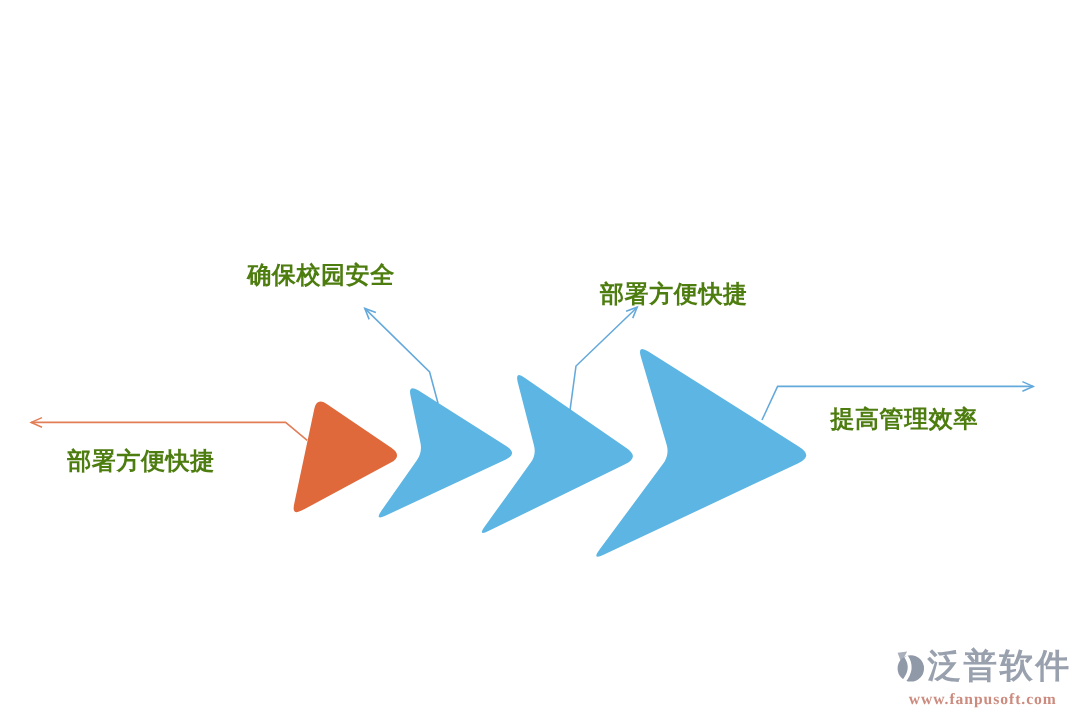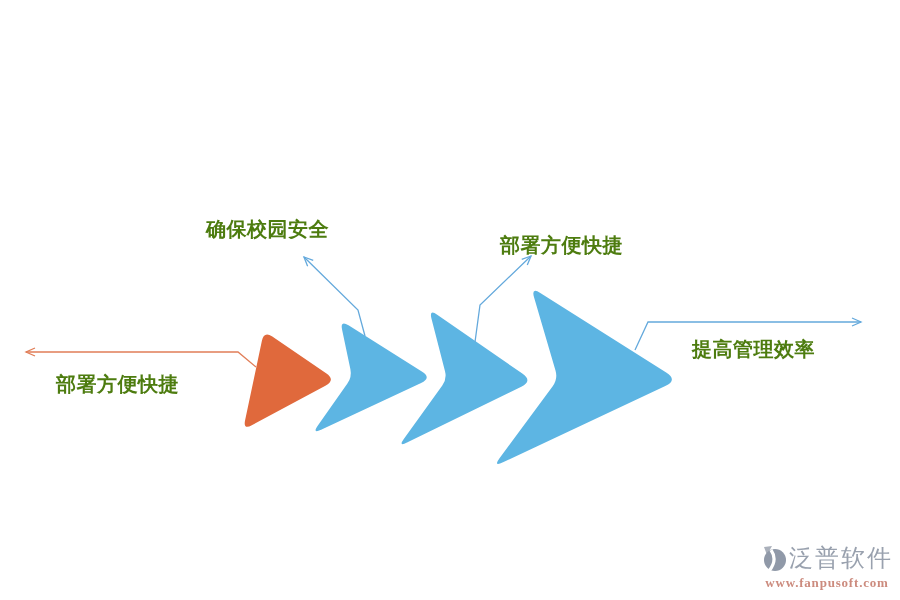--- a/index.html
+++ b/index.html
@@ -7,21 +7,21 @@
          font-family:"Liberation Sans",sans-serif;}
   .diagram-svg{position:absolute;left:0;top:0;}
   .label{position:absolute;font-weight:bold;font-size:20px;color:#4d7c0f;
          letter-spacing:0.5px;white-space:nowrap;}
   .label-ensure-safety{left:206px;top:216px;}
   .label-easy-deploy{left:500px;top:232px;}
   .label-reduce-staff{left:56px;top:371px;}
   .label-improve-efficiency{left:692px;top:336px;text-align:right;}
   .watermark{position:absolute;right:7px;bottom:9px;text-align:center;}
   .wm-row{display:flex;align-items:center;justify-content:flex-end;gap:2px;}
-  .wm-brand{font-size:24px;font-weight:normal;color:#99a1ae;letter-spacing:2px;white-space:nowrap;}
+  .wm-brand{font-size:28px;font-weight:bold;color:#99a1ae;letter-spacing:2px;white-space:nowrap;}
   .wm-url{font-family:"Liberation Serif",serif;font-weight:bold;font-size:13px;
           color:#cc8b7e;letter-spacing:0.8px;margin-top:1px;text-align:center;}
 </style>
 </head>
 <body>
 
 <div class="stage">
 
   <svg class="diagram-svg" width="900" height="600" viewBox="0 0 900 600">
     <defs>

